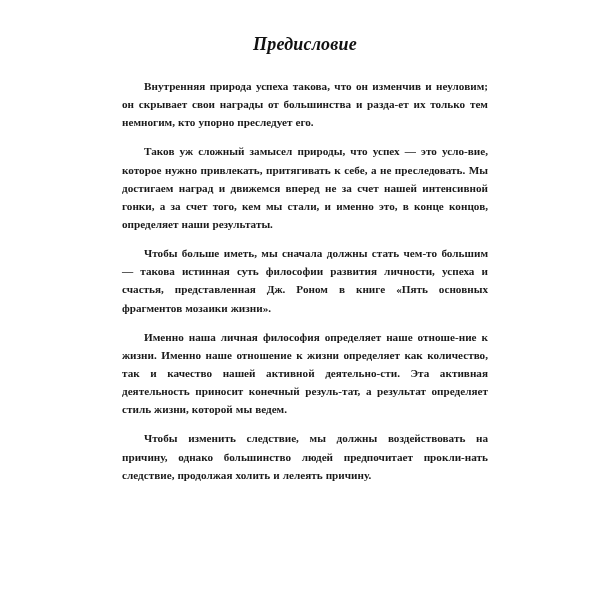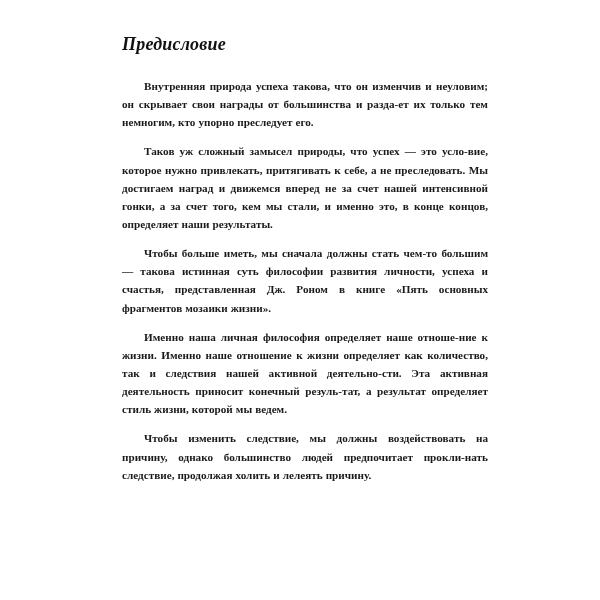--- a/index.html
+++ b/index.html
@@ -23,20 +23,21 @@
   .page-inner {
     position: absolute;
     left: 122px;
     top: 34px;
     width: 366px;
   }
   .chapter-title {
     font-size: 18px;
     font-weight: bold;
     font-style: italic;
+    text-align: center;
     color: #111111;
     margin: 0 0 22px 0;
     letter-spacing: 0.2px;
   }
   .para {
     font-size: 11.2px;
     line-height: 1.62;
     text-align: justify;
     text-indent: 22px;
     color: #1a1a1a;
@@ -52,16 +53,16 @@
 </head>
 <body>
 
 <div class="page">
   <div class="page-inner">
     <h1 class="chapter-title">Предисловие</h1>
 
     <p class="para">Внутренняя природа успеха такова, что он изменчив и неуловим; он скрывает свои награды от большинства и разда-ет их только тем немногим, кто упорно преследует его.</p>
     <p class="para">Таков уж сложный замысел природы, что успех — это усло-вие, которое нужно привлекать, притягивать к себе, а не преследовать. Мы достигаем наград и движемся вперед не за счет нашей интенсивной гонки, а за счет того, кем мы стали, и именно это, в конце концов, определяет наши результаты.</p>
     <p class="para">Чтобы больше иметь, мы сначала должны стать чем-то большим — такова истинная суть философии развития личности, успеха и счастья, представленная Дж. Роном в книге «Пять основных фрагментов мозаики жизни».</p>
-    <p class="para">Именно наша личная философия определяет наше отноше-ние к жизни. Именно наше отношение к жизни определяет как количество, так и следствия нашей активной деятельно-сти. Эта активная деятельность приносит конечный резуль-тат, а результат определяет стиль жизни, которой мы ведем.</p>
+    <p class="para">Именно наша личная философия определяет наше отноше-ние к жизни. Именно наше отношение к жизни определяет как количество, так и качество нашей активной деятельно-сти. Эта активная деятельность приносит конечный резуль-тат, а результат определяет стиль жизни, которой мы ведем.</p>
     <p class="para">Чтобы изменить следствие, мы должны воздействовать на причину, однако большинство людей предпочитает прокли-нать следствие, продолжая холить и лелеять причину.</p>
   </div>
 </div>
 
 </body></html>

